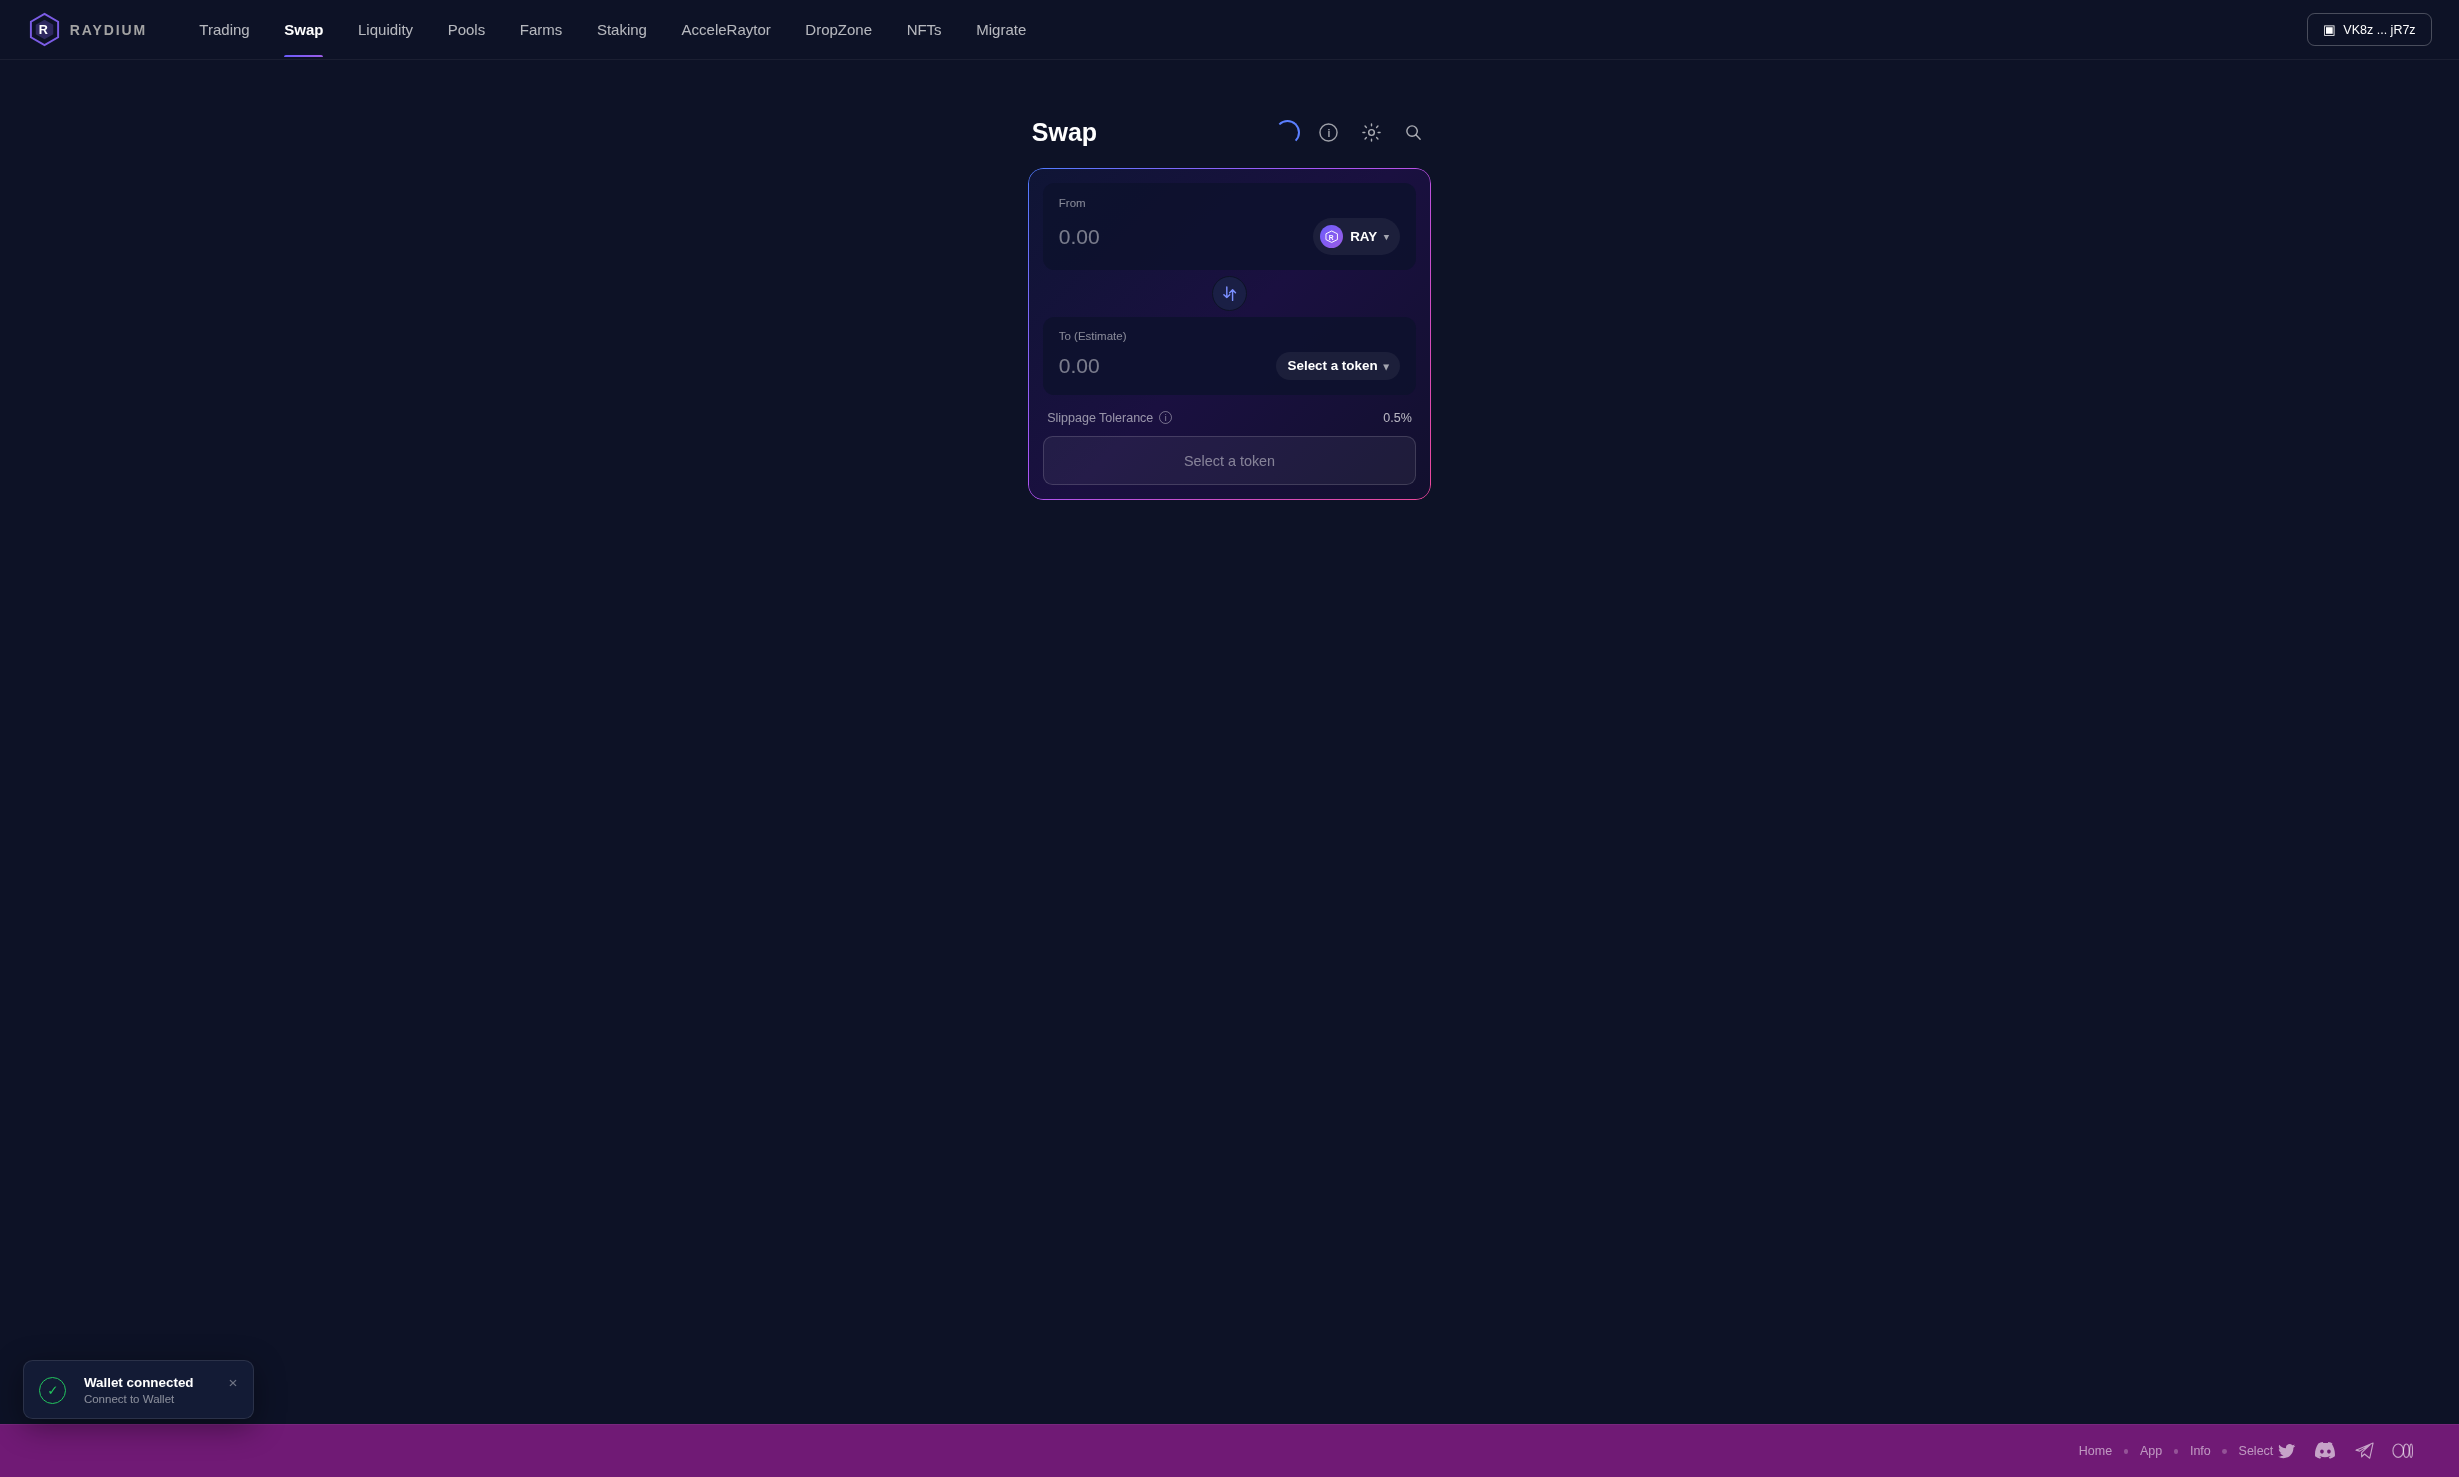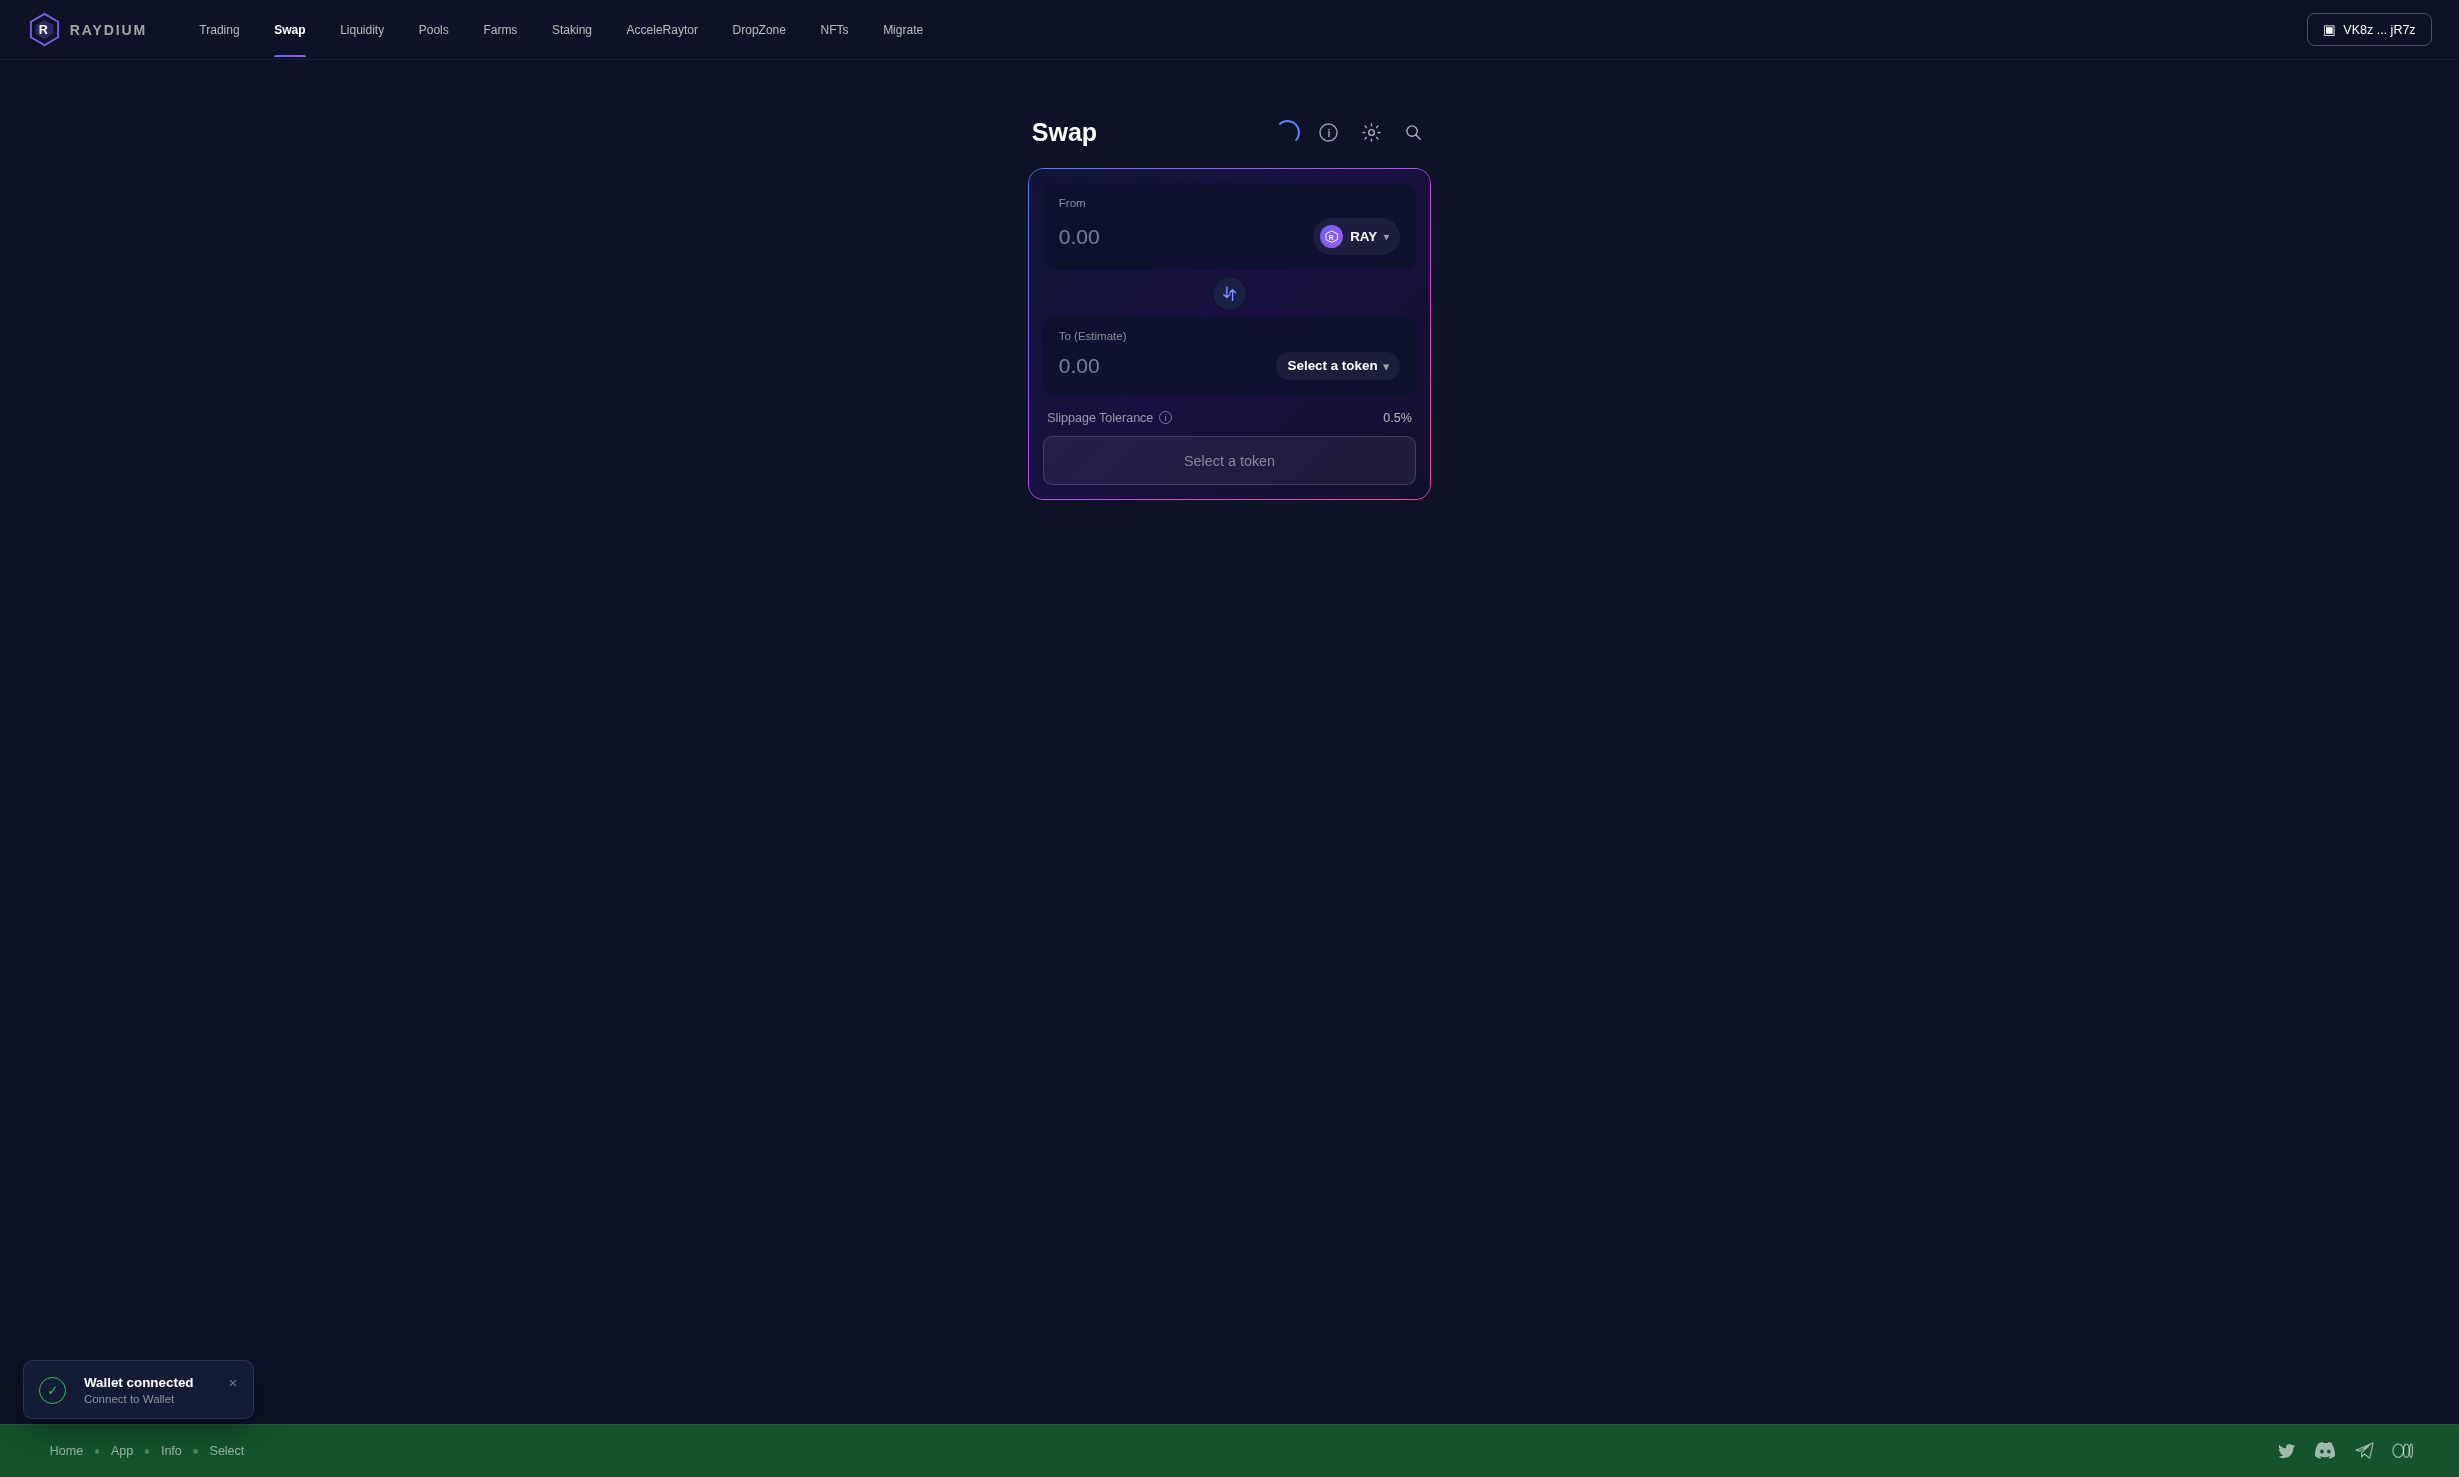--- a/index.html
+++ b/index.html
@@ -44,21 +44,21 @@
       display: flex;
       align-items: center;
       gap: 0;
       flex: 1;
     }
     .nav-link {
       padding: 0 17.3px;
       height: 55px;
       display: flex;
       align-items: center;
-      font-size: 12px;
+      font-size: 15px;
       color: rgba(255,255,255,0.7);
       cursor: pointer;
       position: relative;
       text-decoration: none;
       transition: color 0.2s;
     }
     .nav-link.active {
       color: #fff;
       font-weight: 600;
     }
@@ -299,26 +299,26 @@
       background: rgba(255,255,255,0.05);
       color: rgba(255,255,255,0.45);
       font-size: 14.4px;
       font-weight: 500;
       cursor: pointer;
       transition: background 0.2s, border-color 0.2s;
     }
 
     
     footer {
-      background: #14532d;
+      background: #701a75;
       border-top: 1px solid rgba(255,255,255,0.06);
       padding: 15.4px 46px;
       display: flex;
       align-items: center;
-      justify-content: space-between;
+      justify-content: flex-end;
     }
     .footer-links {
       display: flex;
       align-items: center;
       gap: 7.7px;
     }
     .footer-link {
       font-size: 12.5px;
       color: rgba(255,255,255,0.55);
       cursor: pointer;

